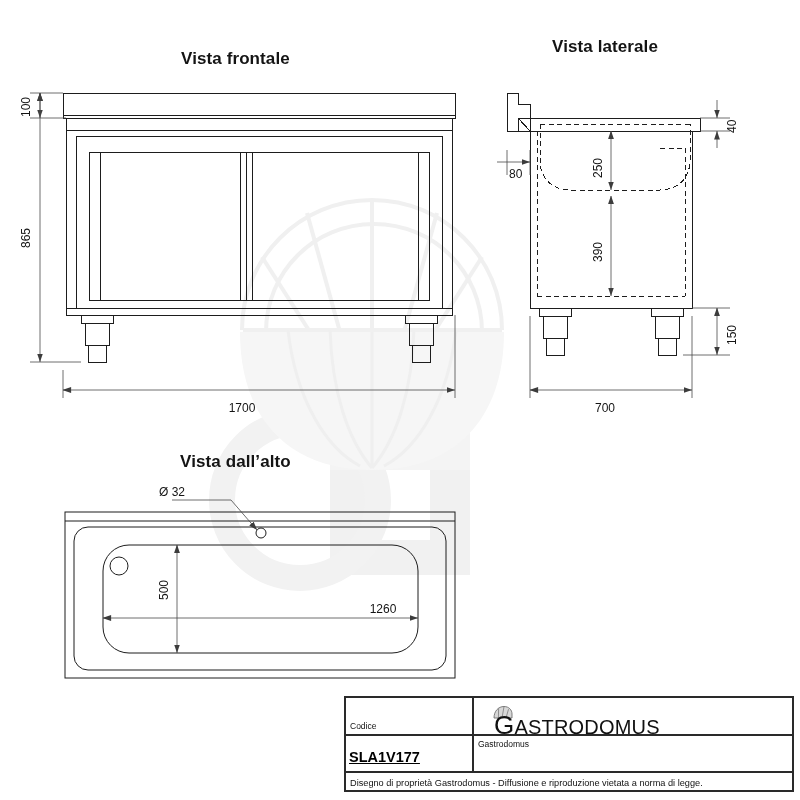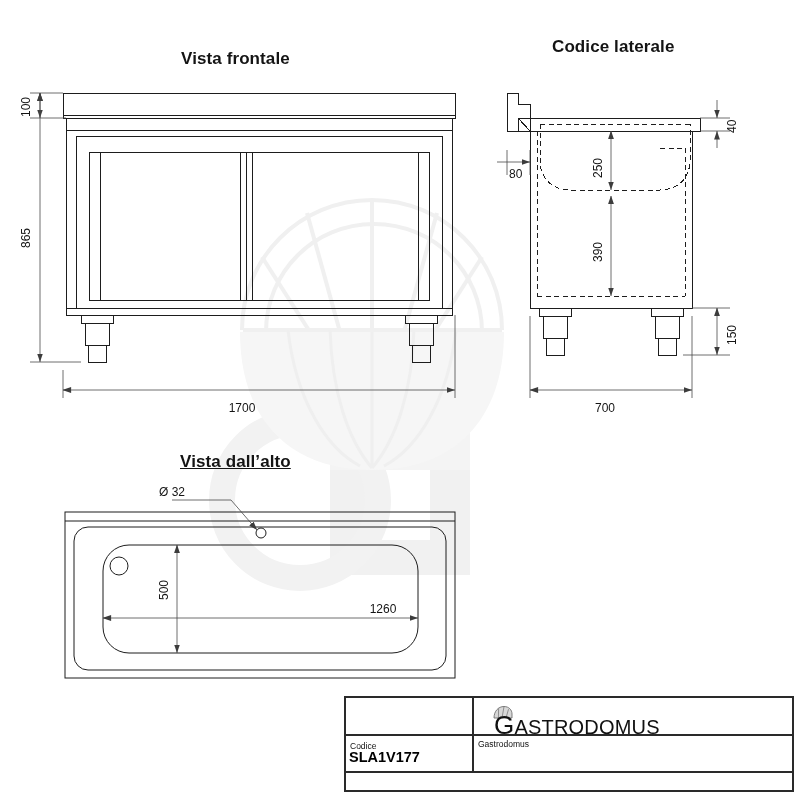--- a/index.html
+++ b/index.html
@@ -10,30 +10,30 @@
   }
   #root{position:absolute;left:0;top:0;width:800px;height:800px;}
   .svgwrap{position:absolute;left:0;top:0;width:800px;height:800px;}
   svg{display:block;}
   .vtitle{
     position:absolute;font-weight:bold;font-size:17px;color:#141414;
     letter-spacing:.1px;white-space:nowrap;
   }
   #title-front{left:181px;top:37px;margin-top:12px;}
   #title-side{left:552px;top:37px;}
-  #title-top{left:180px;top:452px;text-decoration:underline;}
+  #title-top{left:180px;top:452px;}
 
   
   .tb-label{position:absolute;font-size:8.5px;color:#111;white-space:nowrap;}
   .tb-strong{position:absolute;font-size:14.5px;font-weight:bold;color:#000;white-space:nowrap;}
   .tb-desc{position:absolute;font-size:9.2px;color:#111;white-space:nowrap;}
   .tb-foot{position:absolute;font-size:9.2px;color:#111;white-space:nowrap;}
 
-  #tb-codice-label{left:350px;top:741px;}
-  #tb-codice-value{left:349px;top:749px;}
+  #tb-codice-label{left:350px;top:721px;}
+  #tb-codice-value{left:349px;top:749px;text-decoration:underline;}
   #tb-desc-label{left:478px;top:739px;}
   #tb-desc-value{left:478px;top:750px;}
   #tb-footer{left:350px;top:778px;}
 
   
   #logo{
     position:absolute;left:478px;top:705px;width:160px;height:32px;
   }
   #logo-text{
     position:absolute;left:16px;top:5px;
@@ -238,32 +238,33 @@
       <rect x="345" y="697" width="448" height="94"></rect>
       <line x1="345" y1="735" x2="793" y2="735"></line>
       <line x1="345" y1="772" x2="793" y2="772"></line>
       <line x1="473" y1="735" x2="473" y2="772"></line>
       <line x1="473" y1="697" x2="473" y2="735"></line>
     </g>
   </svg>
   </div>
 
   <div class="vtitle" id="title-front">Vista frontale</div>
-  <div class="vtitle" id="title-side">Codice laterale</div>
+  <div class="vtitle" id="title-side">Vista laterale</div>
   <div class="vtitle" id="title-top">Vista dall’alto</div>
 
   <div id="logo">
     <svg id="logo-shell" width="22" height="16" viewBox="0 0 22 16">
       <path d="M3,13 C3,6 7.5,1.5 13,1.5 C18,1.5 21,5 21,9 L21,13 Z" fill="#d8d8d8" stroke="#6f6f6f" stroke-width="0.9"></path>
       <g stroke="#6f6f6f" stroke-width="0.7" fill="none">
         <path d="M13,1.6 L11,13"></path>
         <path d="M7.6,3.4 L7.4,13"></path>
         <path d="M17.5,4.2 L15,13"></path>
       </g>
     </svg>
     <div id="logo-text"><span class="cap">G</span><span>ASTRODOMUS</span></div>
   </div>
 
   <div class="tb-label" id="tb-codice-label">Codice</div>
   <div class="tb-strong" id="tb-codice-value">SLA1V177</div>
   <div class="tb-label" id="tb-desc-label">Gastrodomus</div>
+  <div class="tb-foot" id="tb-footer">Disegno di proprietà Gastrodomus -  Diffusione e riproduzione vietata a norma di legge.</div>
 
 </div>
 
 </body></html>

